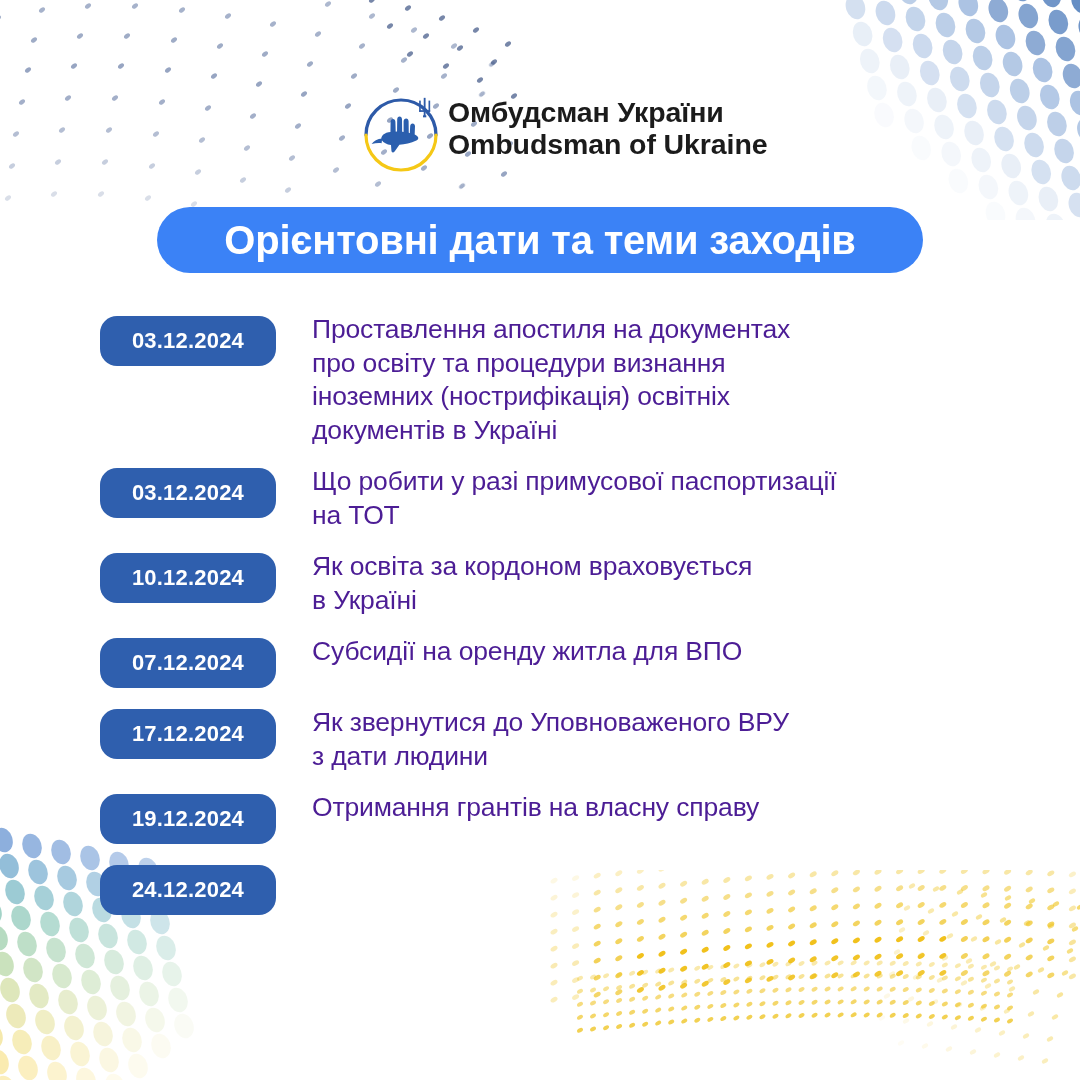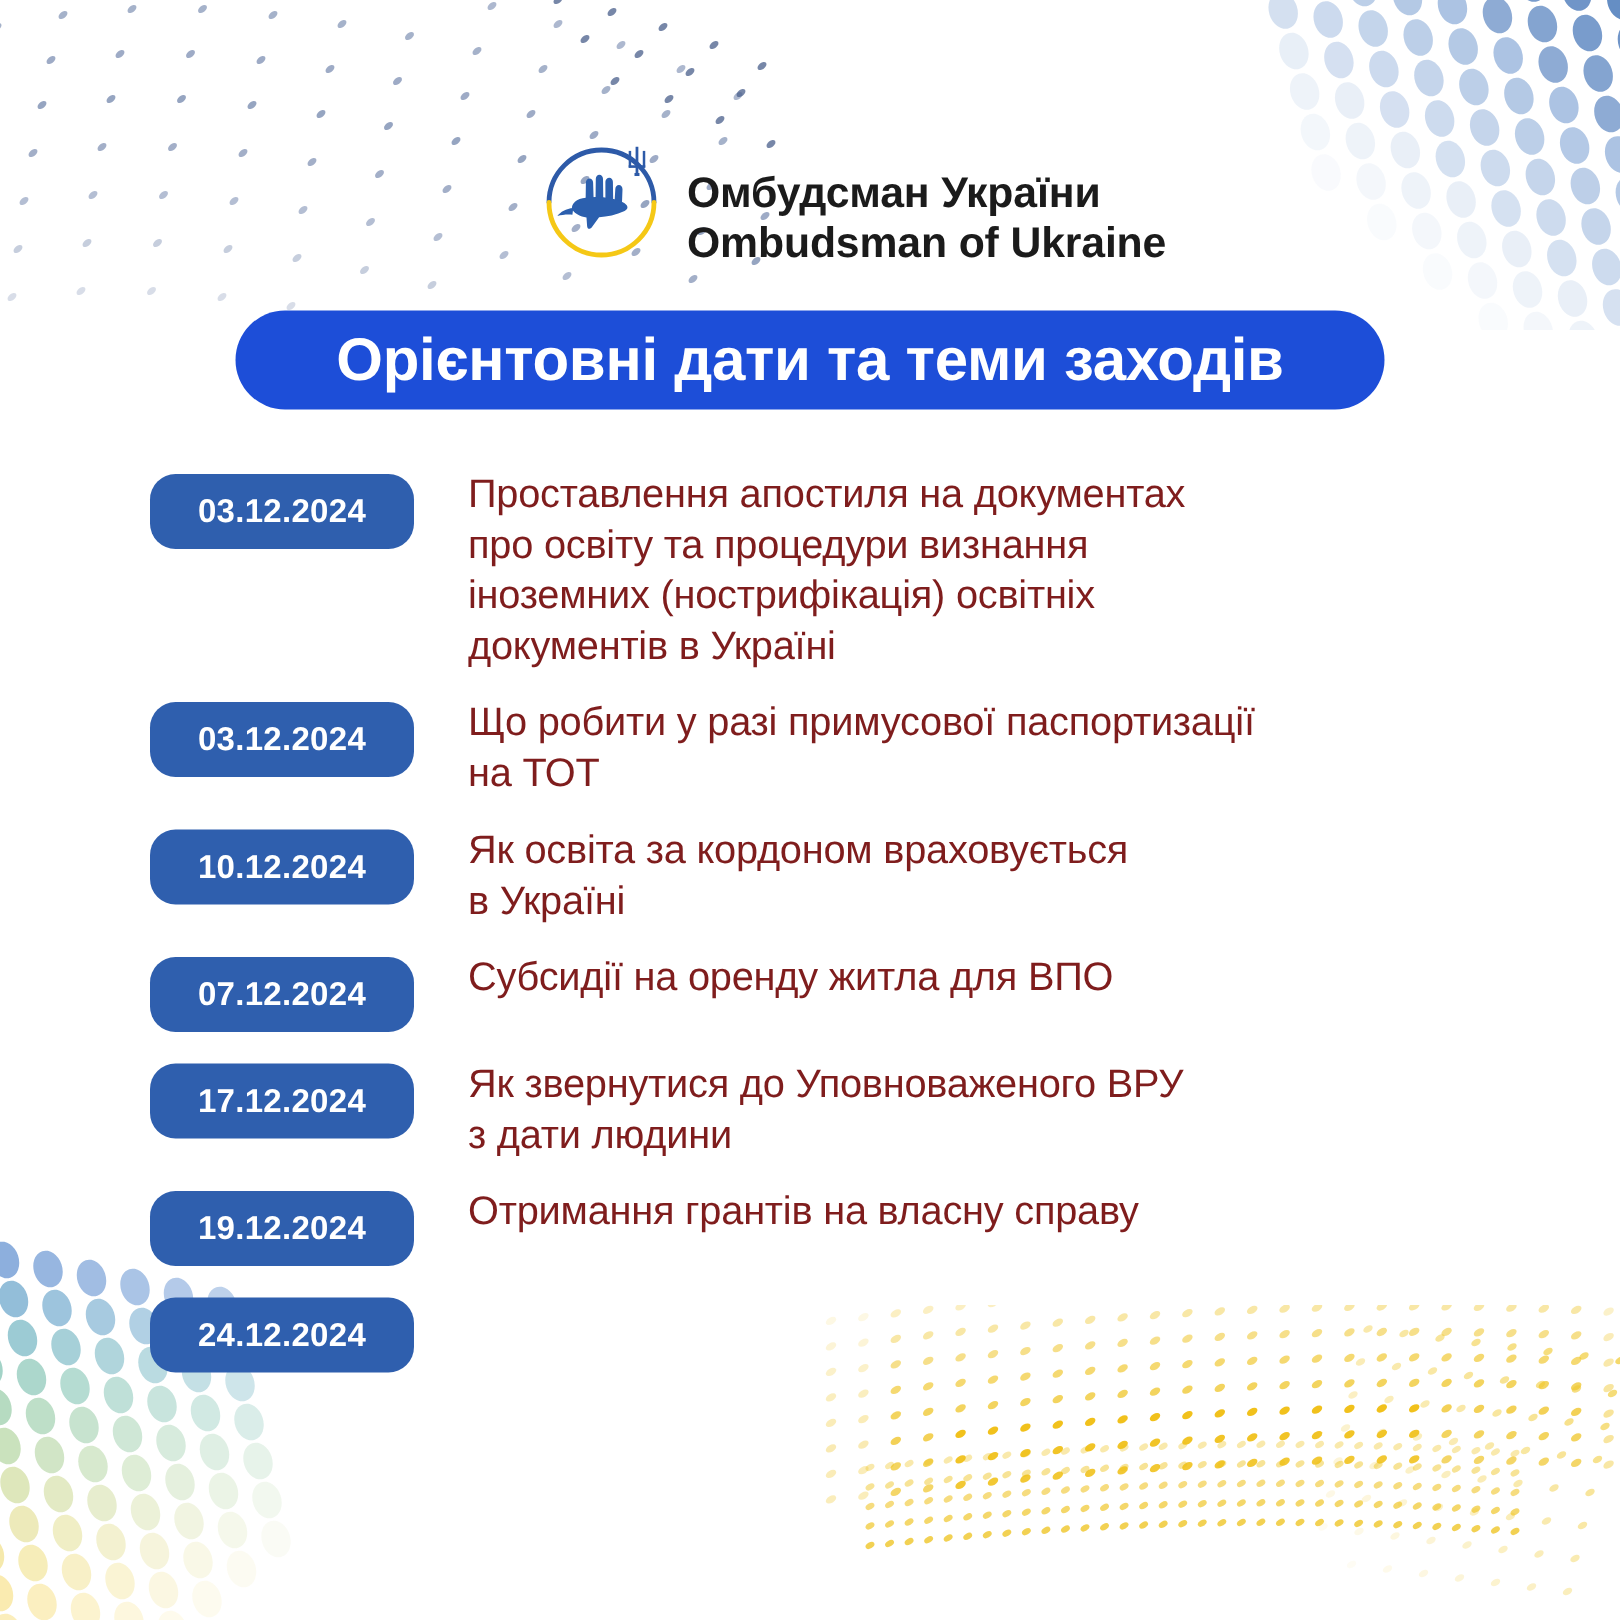--- a/index.html
+++ b/index.html
@@ -35,22 +35,22 @@
   #deco-tr { right: -10px; top: -40px; }
   #deco-bl { left: -40px;  bottom: -20px; }
   #deco-br { right: -20px; bottom: -30px; }
 
   
   #logo-block {
     position: absolute;
     left: 358px;
     top: 92px;
     display: flex;
-    align-items: flex-end;
-    gap: 14px;
+    align-items: flex-start;
+    gap: 4px;
   }
   #logo-mark {
     width: 86px;
     height: 86px;
     flex: 0 0 auto;
   }
   #logo-text {
     display: flex;
     flex-direction: column;
     justify-content: center;
@@ -66,21 +66,21 @@
     white-space: nowrap;
   }
 
   
   #title-banner {
     position: absolute;
     left: 157px;
     top: 207px;
     width: 766px;
     height: 66px;
-    background: #1d4ed8;
+    background: #3b82f6;
     border-radius: 34px;
     display: flex;
     align-items: center;
     justify-content: center;
     box-sizing: border-box;
   }
   #title-banner .title-text {
     color: #ffffff;
     font-size: 40px;
     font-weight: 700;
@@ -119,21 +119,21 @@
     color: #ffffff;
     font-size: 22px;
     font-weight: 700;
     letter-spacing: 0.2px;
     line-height: 1;
   }
 
   .topic {
     flex: 1 1 auto;
     margin-left: 36px;
-    color: #7f1d1d;
+    color: #4c1d95;
     font-size: 26.5px;
     font-weight: 400;
     line-height: 1.265;
     letter-spacing: -0.15px;
     white-space: pre-line;
     padding-top: 0px;
   }
 </style>
 </head>
 <body>

